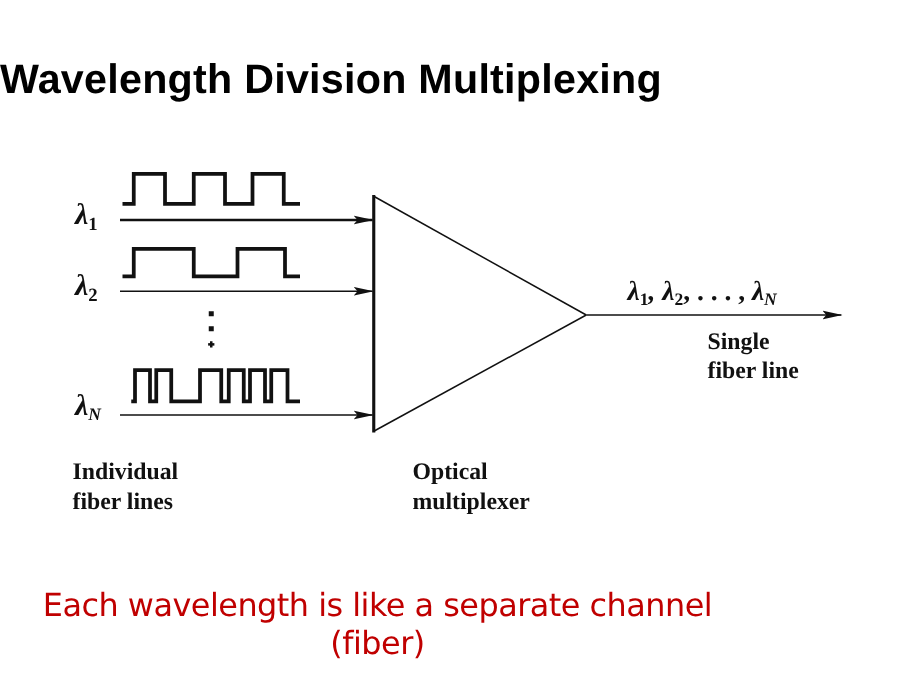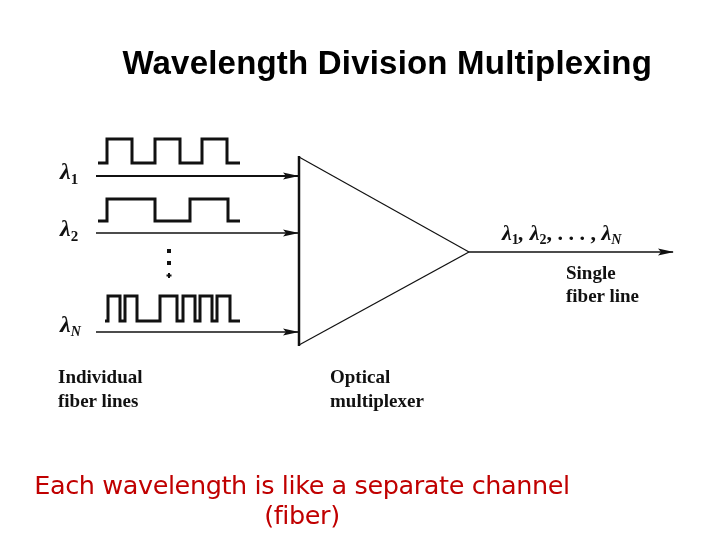--- a/index.html
+++ b/index.html
@@ -1,20 +1,20 @@
 <!DOCTYPE html>
 <html><head>
   <meta charset="utf-8">
   <style>
     html, body { margin: 0; padding: 0; background: #ffffff; }
     body { width: 720px; height: 540px; position: relative; overflow: hidden; }
     .title {
-      position: absolute; left: 0; top: 44px; width: 636px; text-align: right;
+      position: absolute; left: 0; top: 44px; width: 636px; text-align: left;
       font-family: "Liberation Sans", sans-serif; font-weight: bold; font-size: 33px;
-      color: #000000; letter-spacing: 0.2px; margin-left: 16px;
+      color: #000000; letter-spacing: 0.2px;
     }
     .caption {
       position: absolute; left: 0; top: 470px; width: 604px; text-align: center;
       font-family: "DejaVu Sans", sans-serif; font-size: 25.5px; color: #C00000;
       letter-spacing: -0.4px;
     }
     svg.diagram { position: absolute; left: 0; top: 0; }
     .serif { font-family: "Liberation Serif", serif; font-weight: bold; fill: #111; }
     .lam { font-family: "Liberation Serif", serif; font-weight: bold; font-style: italic; fill: #111; }
   </style>

